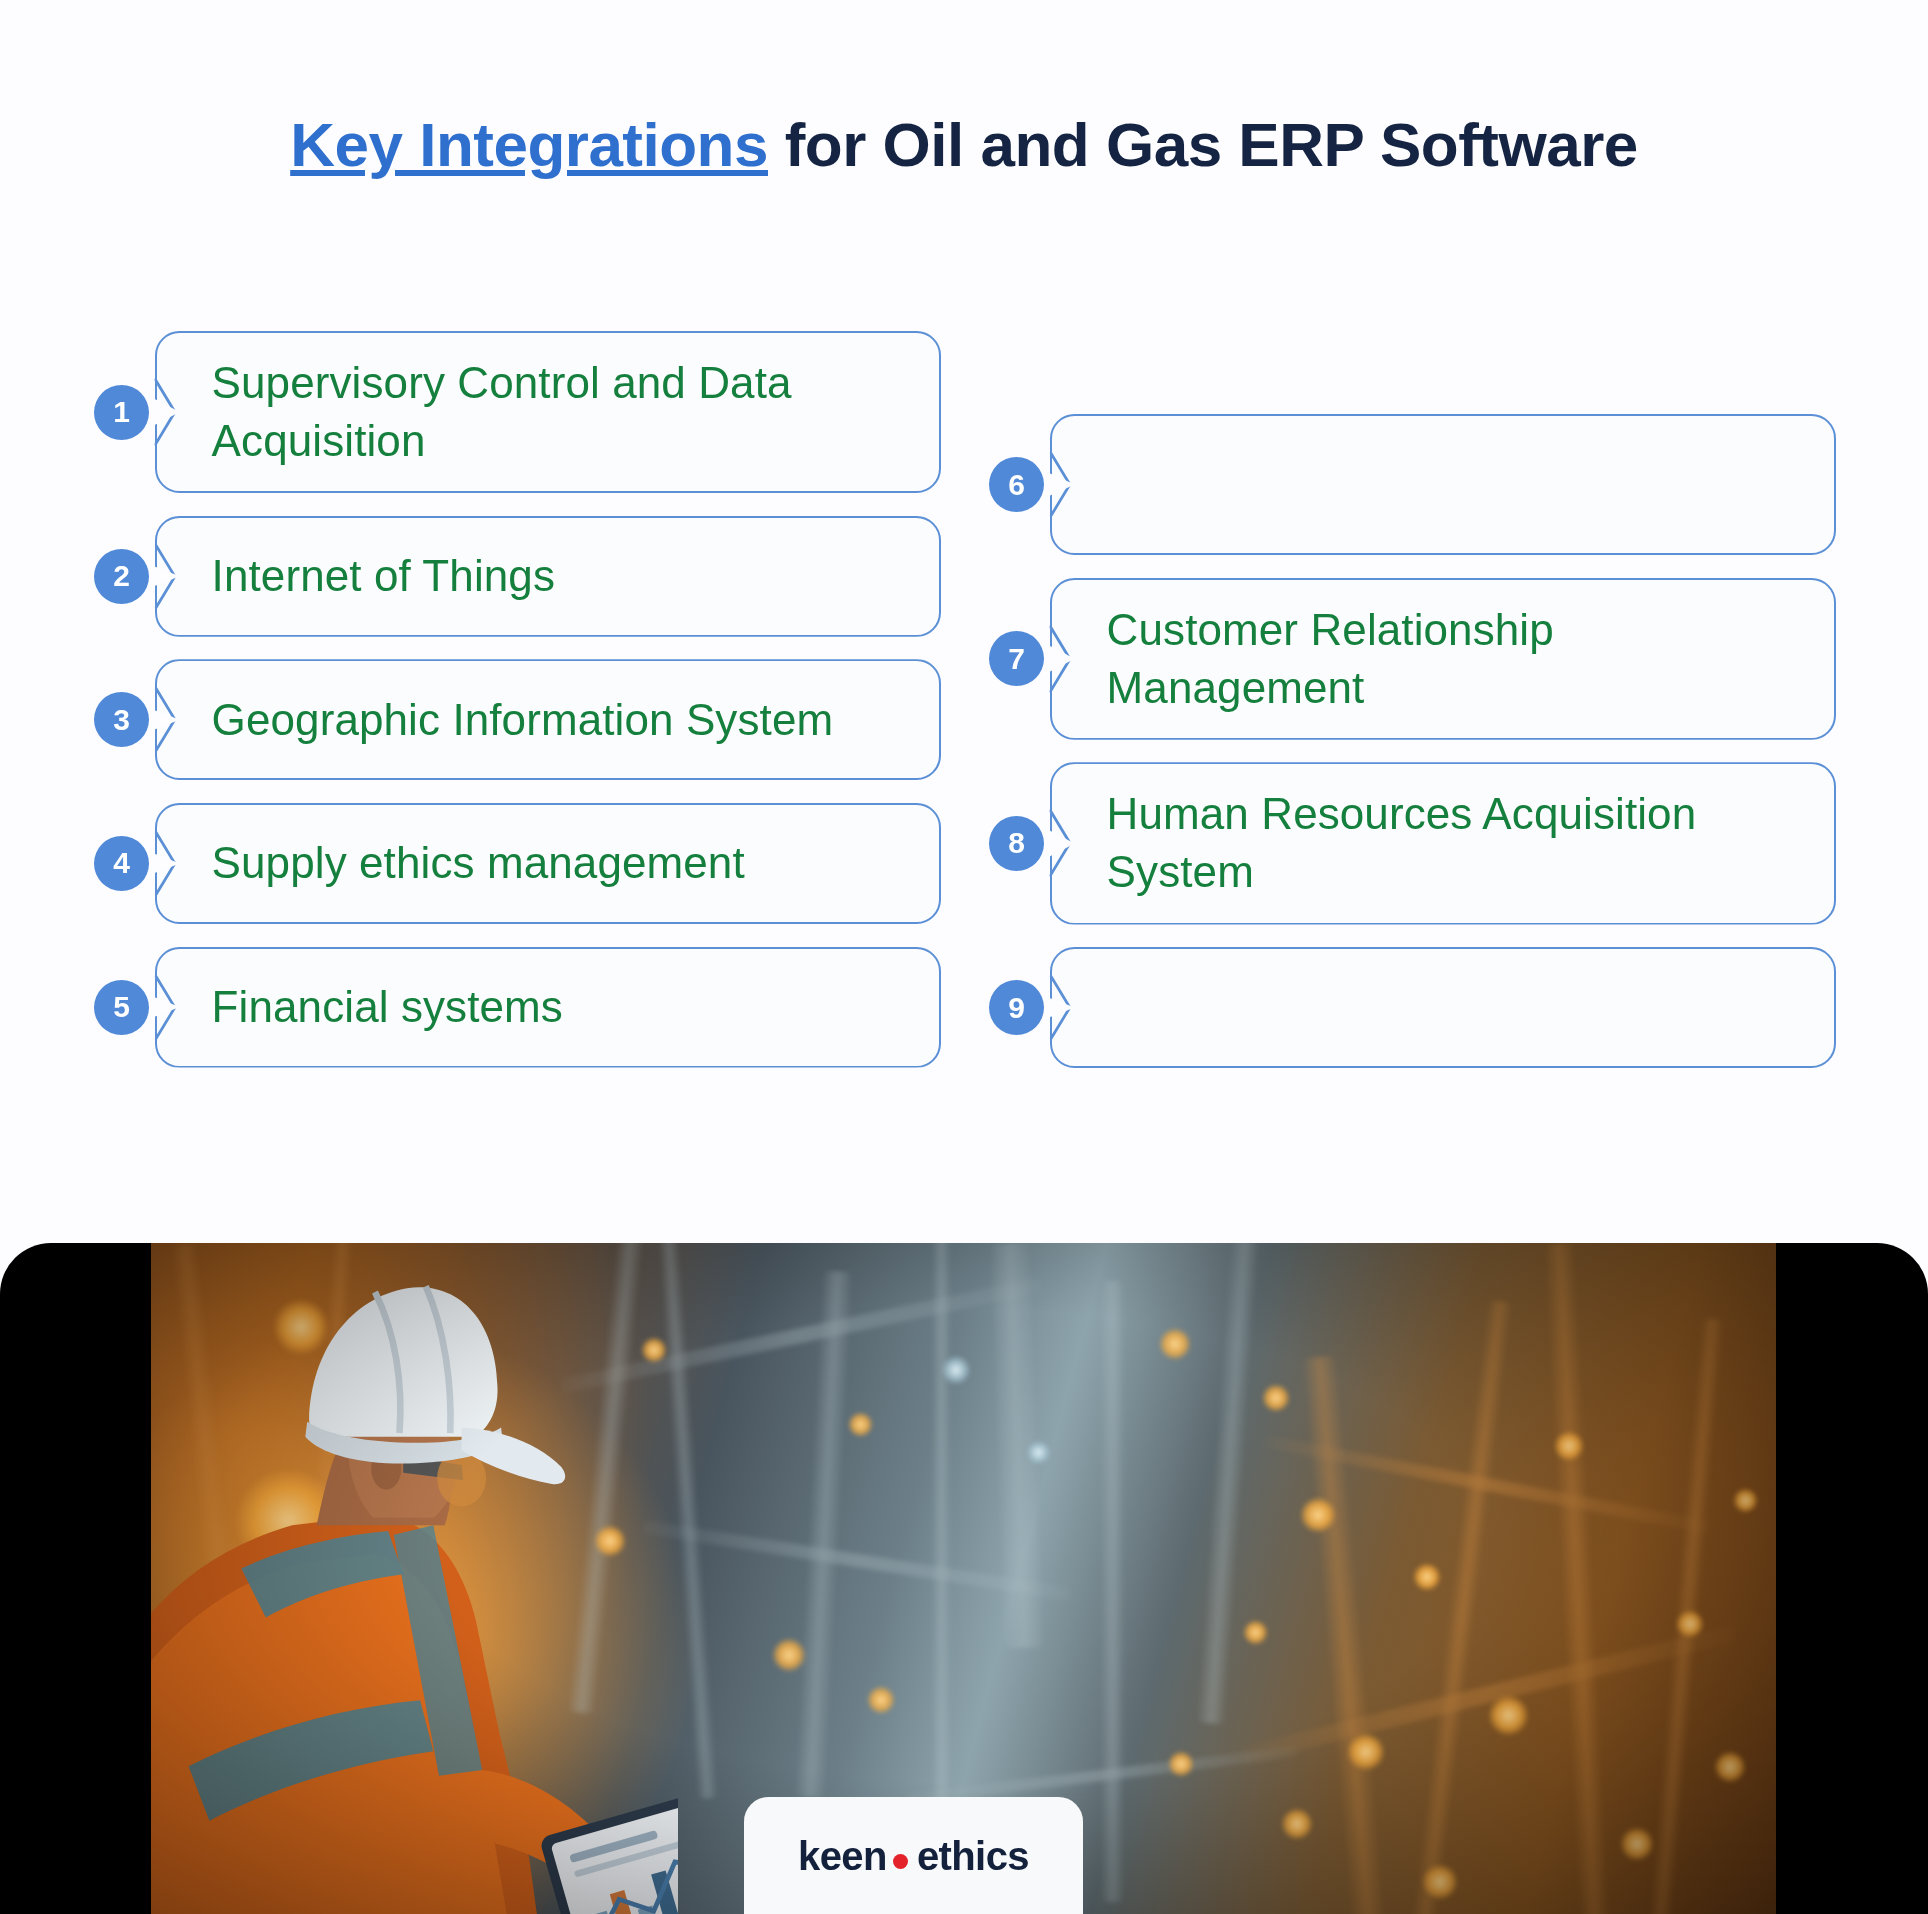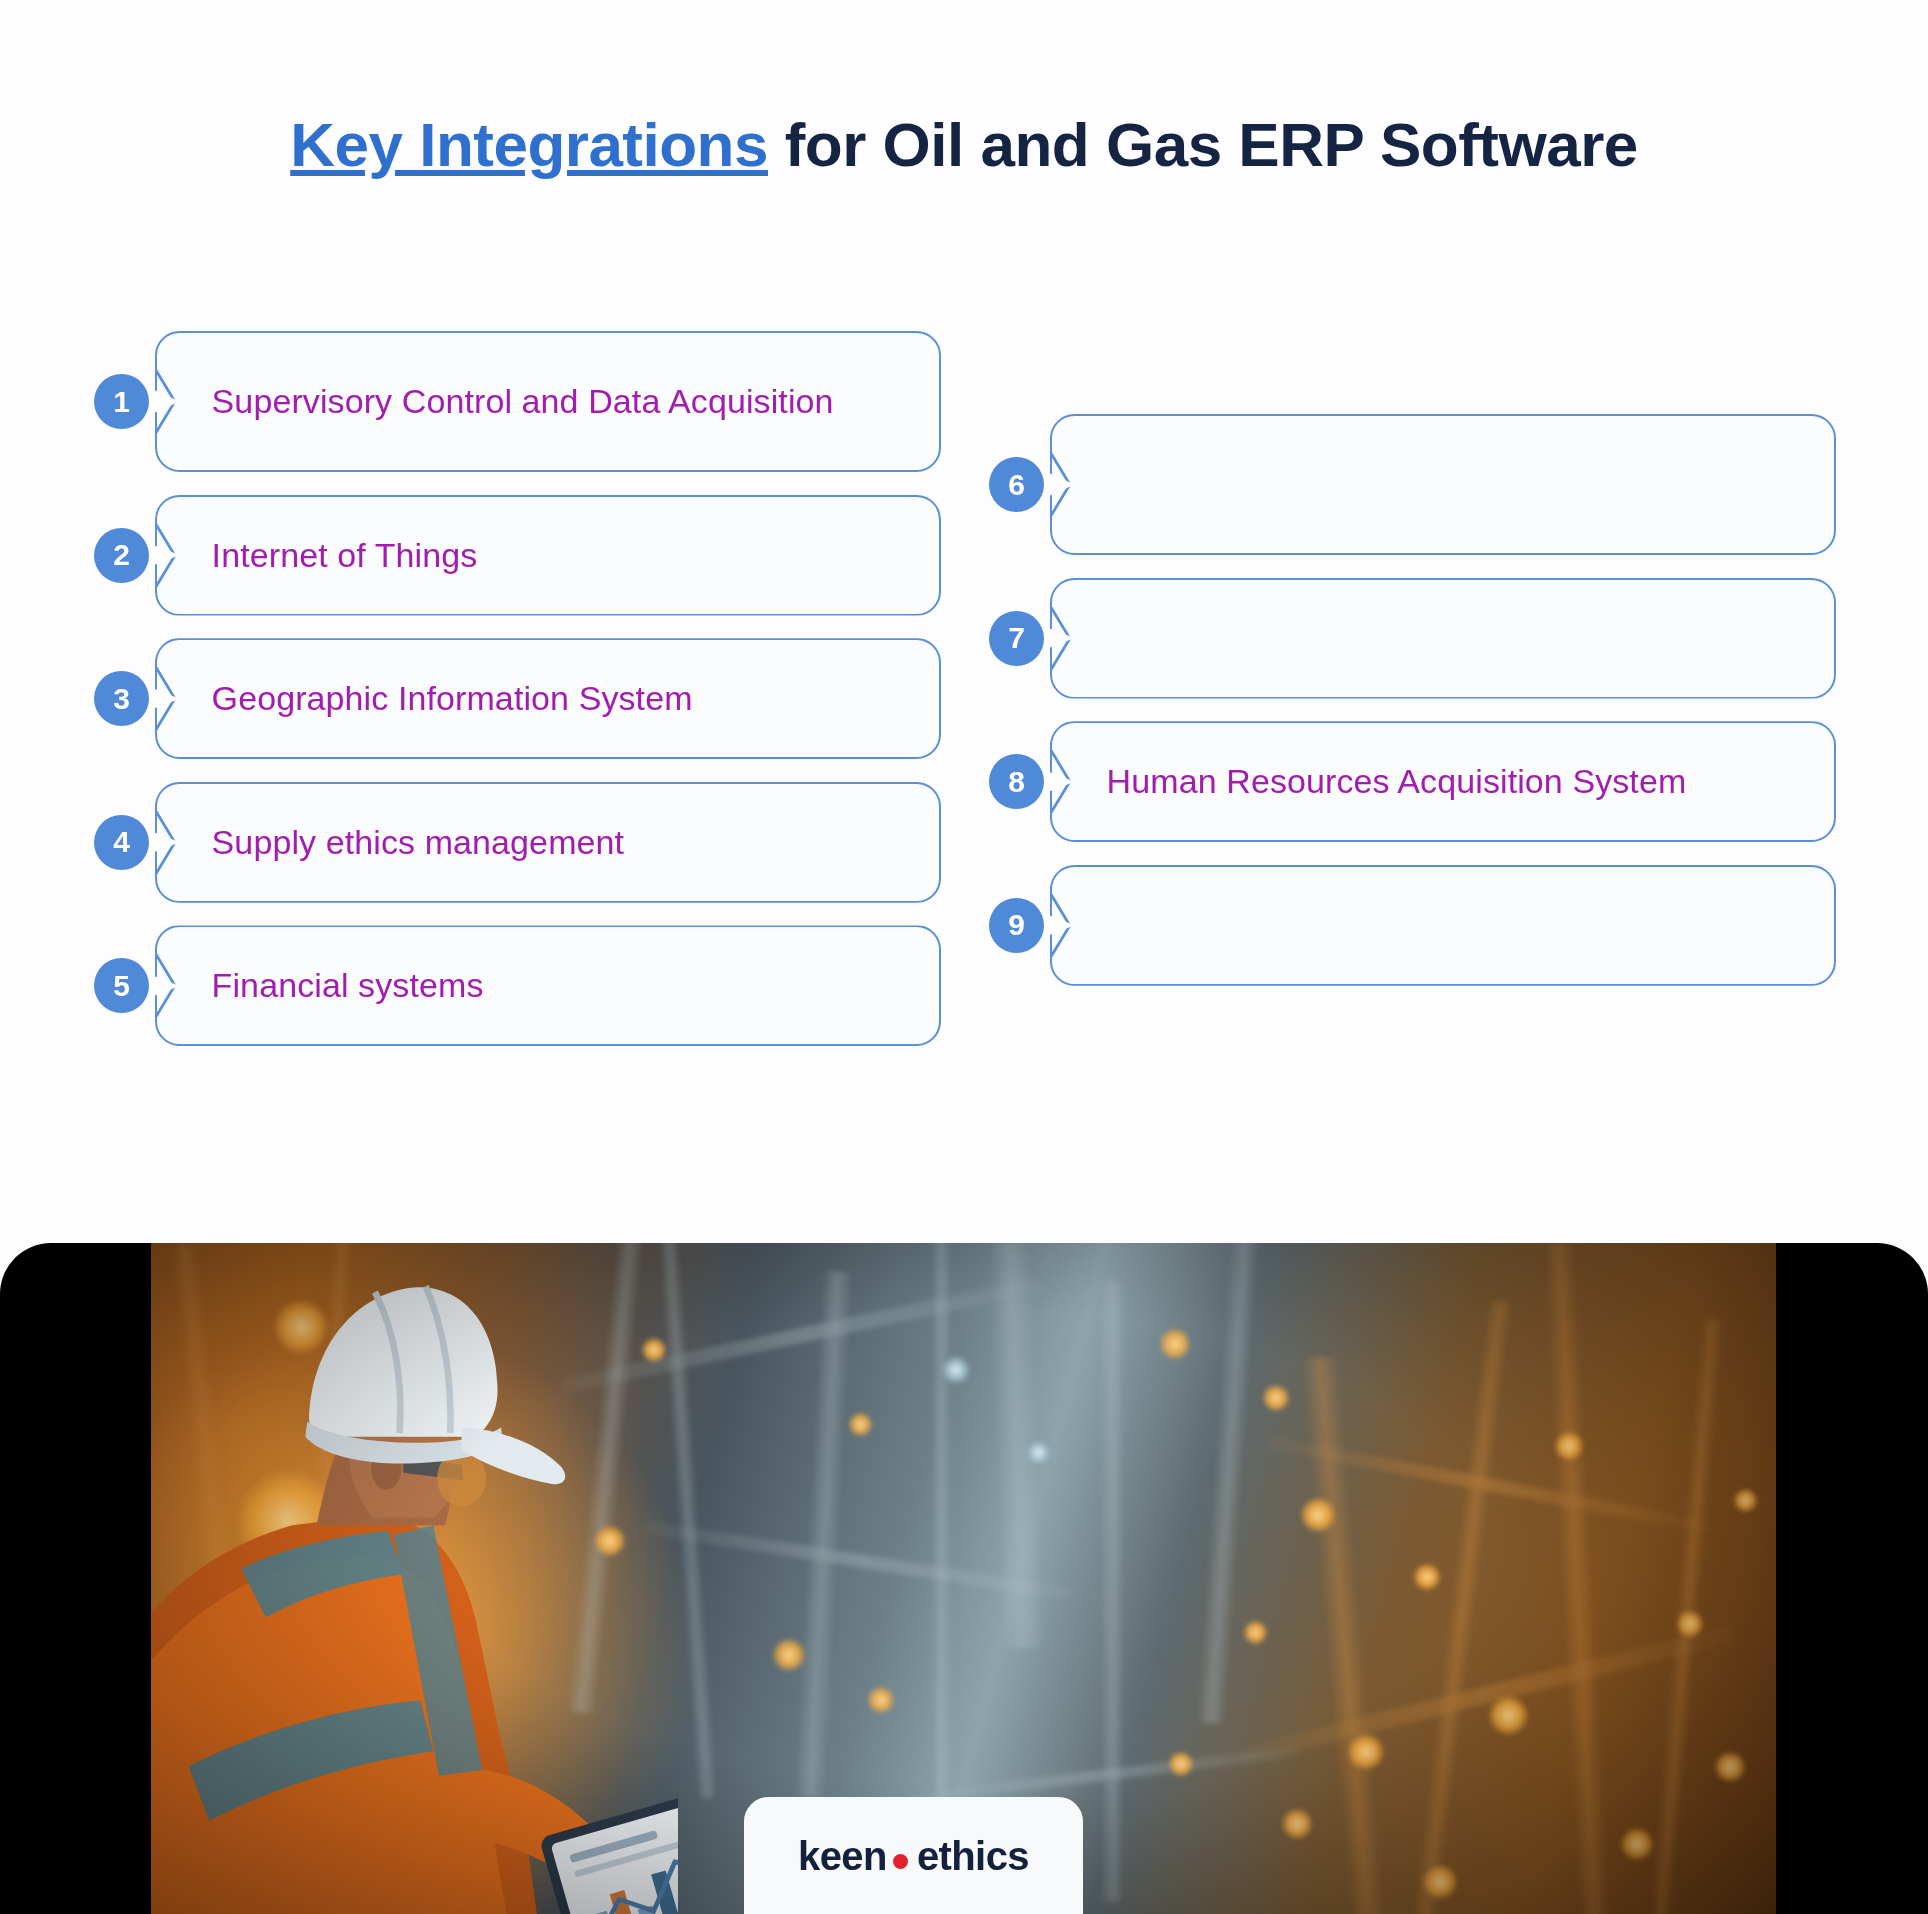--- a/index.html
+++ b/index.html
@@ -98,23 +98,23 @@
     position: absolute;
     left: -2.8px;
     top: 0;
     bottom: 0;
     width: 38px;
     pointer-events: none;
   }
   .card-inner svg { display: block; height: 100%; width: 38px; overflow: visible; }
 
   .card-text {
-    font-size: 34px;
+    font-size: 44px;
     line-height: 1.32;
-    color: #a21caf;
+    color: #15803d;
     font-weight: 400;
     letter-spacing: 0.1px;
   }
 
   
   .h-tall  .card { min-height: 141px; }
   .h-norm  .card { min-height: 121px; }
 
   
   .frame {
@@ -284,20 +284,21 @@
             <svg viewBox="0 0 40 150" width="38" height="141">
               <path d="M 1.5 41 L 22 75 L 1.5 109" fill="none" stroke="#5b8fd6" stroke-width="3" stroke-linecap="round" stroke-linejoin="round"></path>
             </svg>
           </div>
         </div>
     </div>
 
     <div class="item h-norm">
       <div class="badge">7</div>
       <div class="card">
+        <span class="card-text">Customer Relationship Management</span>
       <div class="card-inner">
             <svg viewBox="0 0 40 128" width="38" height="121">
               <path d="M 1.5 30 L 22 64 L 1.5 98" fill="none" stroke="#5b8fd6" stroke-width="3" stroke-linecap="round" stroke-linejoin="round"></path>
             </svg>
           </div>
         </div>
     </div>
 
     <div class="item h-norm">
       <div class="badge">8</div>

